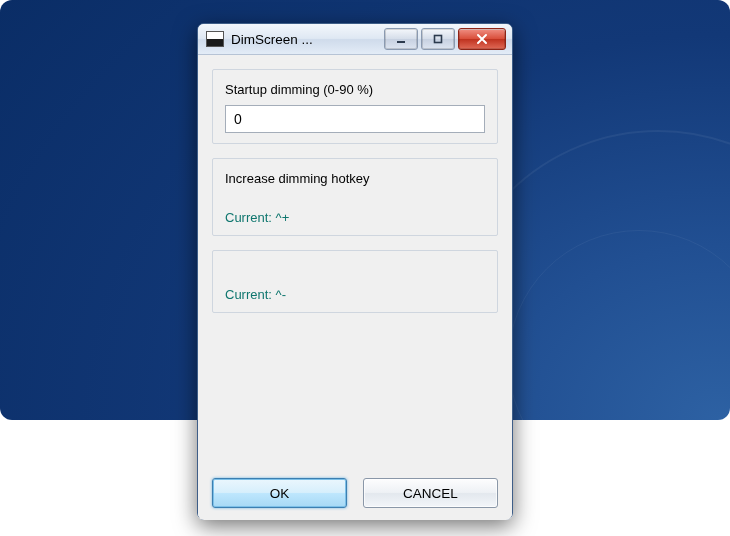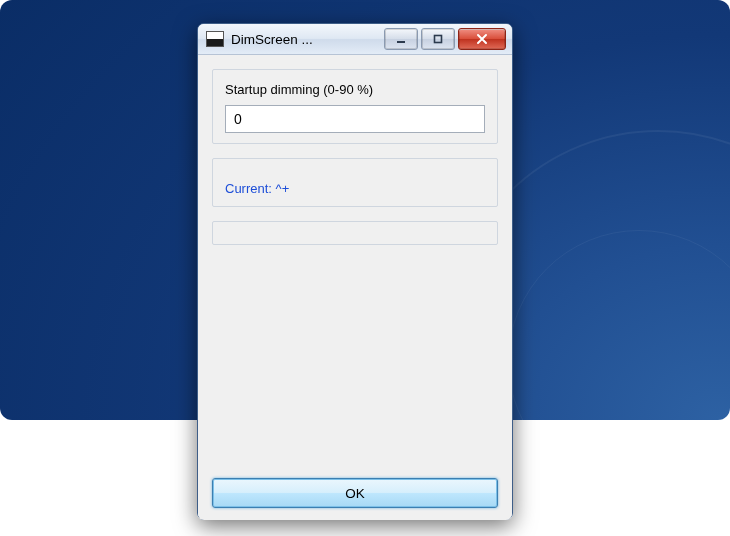--- a/index.html
+++ b/index.html
@@ -31,21 +31,21 @@
   .win-btn svg{display:block}
 
   .client{padding:14px 14px 12px;height:calc(100% - 30px);box-sizing:border-box;
     background:#f0f0f0;display:flex;flex-direction:column;gap:14px;
     border-radius:0 0 6px 6px}
   fieldset.group{border:1px solid #cfd6df;border-radius:2px;margin:0;padding:12px 12px 10px;
     background:#f0f0f0}
   .group-label{font-size:13px;color:#000;margin:0 0 8px}
   .text-input{width:100%;box-sizing:border-box;height:28px;padding:3px 8px;font-size:14px;
     border:1px solid #a4adb9;background:#fff;font-family:inherit;outline:none}
-  .current-line{font-size:13px;color:#1d4ed8;margin-top:10px}
+  .current-line{font-size:13px;color:#0f766e;margin-top:24px}
   .button-row{display:flex;gap:16px;margin-top:auto}
   .btn{flex:1;height:30px;font-size:13.5px;font-family:inherit;
     border:1px solid #8a97a8;border-radius:3px;
     background:linear-gradient(#fdfdfe,#eef1f5 48%,#e3e8ee 52%,#f2f5f9);
     box-shadow:0 0 0 1px rgba(255,255,255,.7) inset;cursor:default}
   .btn.primary{border:1px solid #3c7fb1;
     background:linear-gradient(#eaf6fd,#d7effc 48%,#bde6fd 52%,#a7d9f5);
     box-shadow:0 0 0 1px #7cc0e8 inset,0 0 3px #6bb3e0}
 </style>
 </head>
@@ -79,26 +79,31 @@
     </div>
 
     <div class="client">
 
       <fieldset class="group">
         <div class="group-label">Startup dimming (0-90 %)</div>
         <input class="text-input" value="0" style="">
       </fieldset>
 
       <fieldset class="group">
+        <div class="group-label">Increase dimming hotkey</div>
         <div class="current-line">
           <span>Current: </span><span>^+</span>
         </div>
       </fieldset>
 
       <fieldset class="group">
+        <div class="current-line">
+          <span>Current: </span><span>^-</span>
+        </div>
       </fieldset>
 
       <div class="button-row">
         <button class="btn primary">OK</button>
+        <button class="btn">CANCEL</button>
       </div>
     </div>
   </div>
 </div>
 
 </body></html>

